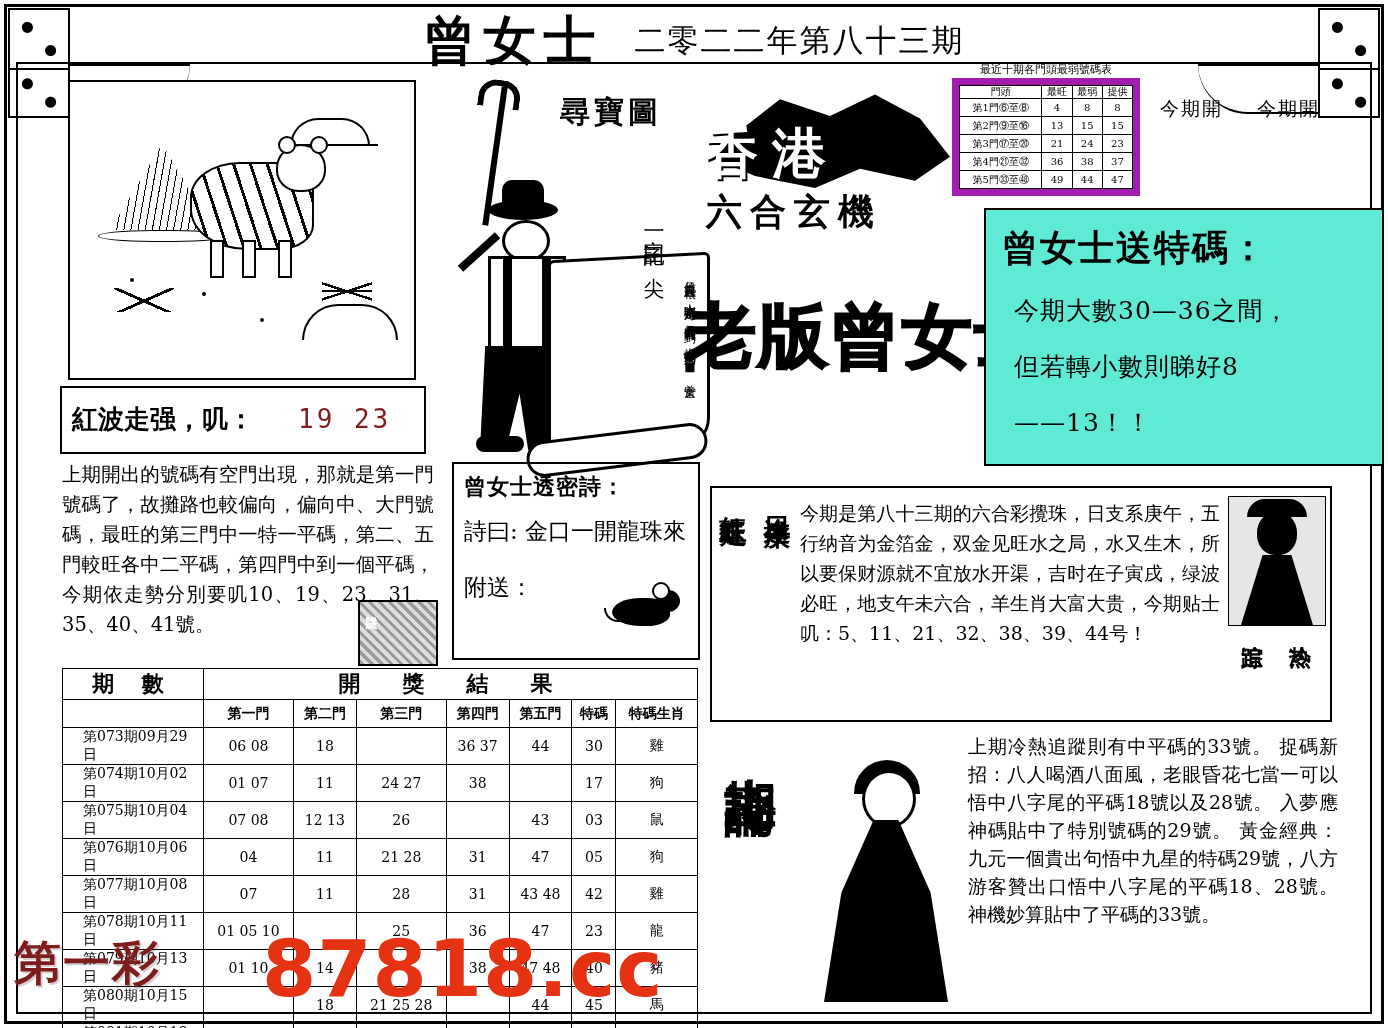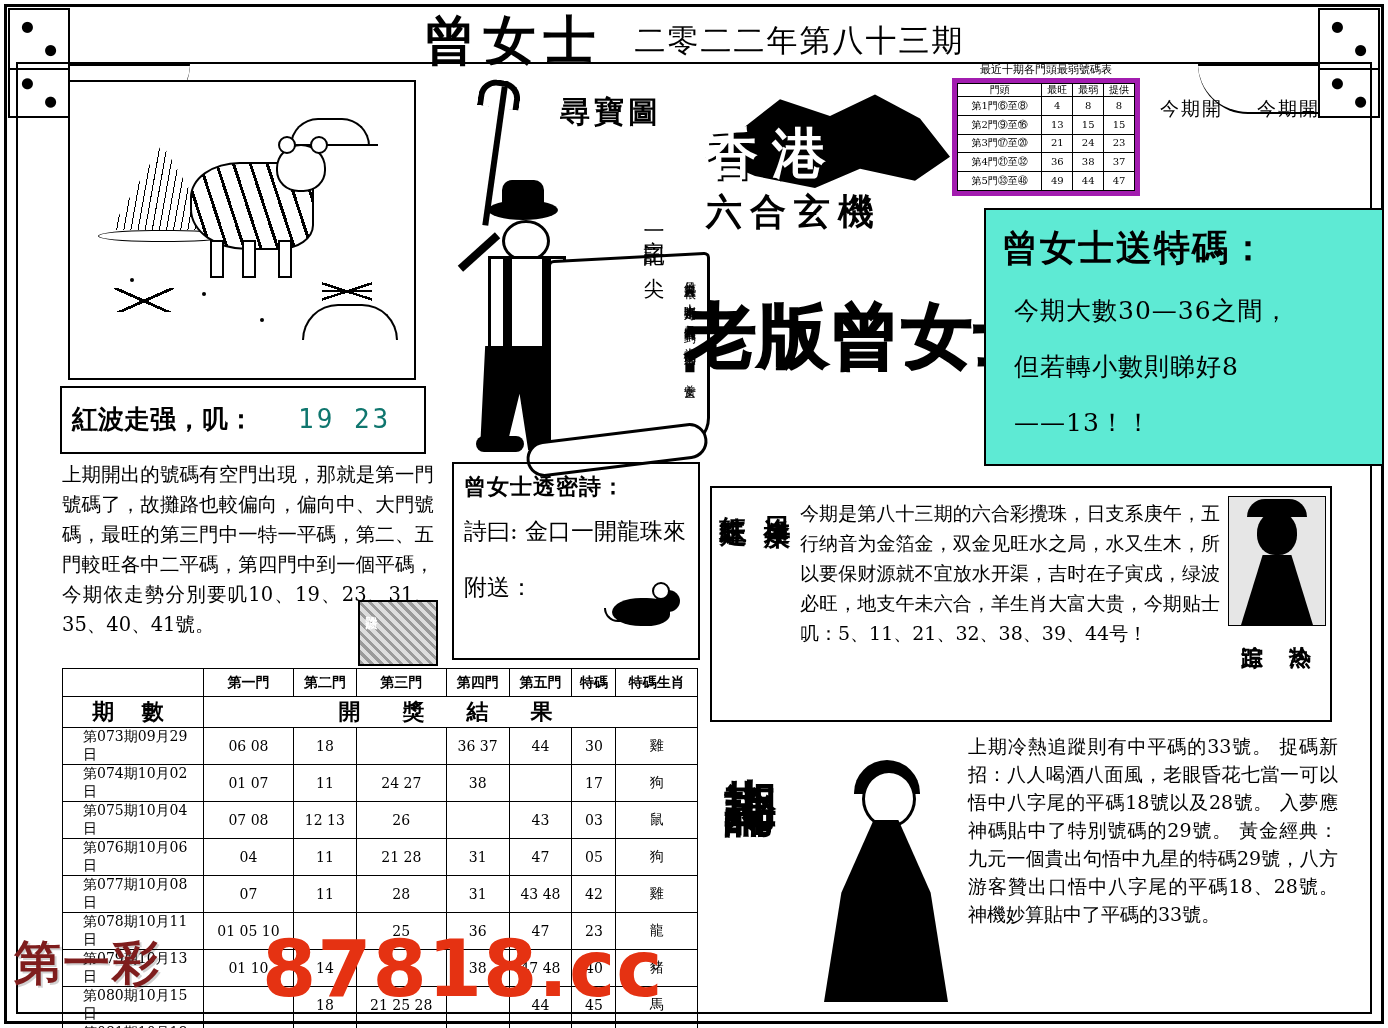--- a/index.html
+++ b/index.html
@@ -84,39 +84,39 @@
   #hk-logo{position:absolute;left:690px;top:92px;width:280px;height:200px;}
   .hk-splat{position:absolute;left:10px;top:0;width:250px;height:120px;background:#000;
     clip-path:polygon(16% 32%,32% 6%,52% 20%,70% 2%,88% 22%,100% 54%,86% 74%,64% 64%,46% 80%,22% 70%,4% 54%);}
   .hk-word{position:absolute;left:14px;top:26px;font-size:54px;font-weight:bold;color:#fff;letter-spacing:14px;
      font-family:"DejaVu Serif","Liberation Serif",serif;text-shadow:2px 2px 0 #000;}
   .hk-word2{position:absolute;left:16px;top:96px;font-size:36px;font-weight:bold;letter-spacing:8px;font-family:"DejaVu Serif","Liberation Serif",serif;}
   #laoban{position:absolute;left:686px;top:290px;font-size:70px;font-weight:bold;letter-spacing:2px;font-family:"DejaVu Serif","Liberation Serif",serif;
      -webkit-text-stroke:2px #000;}
 
   
-  #gate-table{left:952px;top:78px;width:188px;height:118px;border:5px solid #a21caf;}
+  #gate-table{left:952px;top:78px;width:188px;height:118px;border:7px solid #a21caf;}
   #gate-table table{border-collapse:collapse;width:100%;height:100%;font-size:10px;font-family:"DejaVu Serif","Liberation Serif",serif;}
   #gate-table td,#gate-table th{border:1px solid #000;text-align:center;padding:0;line-height:12px;font-weight:normal;}
   .gt-cap{position:absolute;left:952px;top:62px;width:188px;text-align:center;font-size:11px;font-family:"DejaVu Serif","Liberation Serif",serif;}
 
   
   #kai-box{position:absolute;left:1150px;top:96px;width:180px;text-align:center;font-family:"DejaVu Serif","Liberation Serif",serif;}
   #kai-box .row1{font-size:19px;letter-spacing:2px;}
   #kai-box .row2{font-size:44px;font-weight:bold;letter-spacing:26px;margin-top:14px;}
 
   
   #tema-box{left:984px;top:208px;width:400px;height:258px;background:#5eead4;}
   #tema-title{position:absolute;left:16px;top:14px;font-size:36px;font-weight:bold;letter-spacing:2px;font-family:"DejaVu Serif","Liberation Serif",serif;}
   .tema-line{position:absolute;left:28px;font-size:25px;font-family:"DejaVu Serif","Liberation Serif",serif;letter-spacing:1px;}
 
   
   #hongbo{left:60px;top:386px;width:366px;height:68px;}
   #hongbo .t{position:absolute;left:10px;top:14px;font-size:26px;font-weight:bold;font-family:"DejaVu Serif","Liberation Serif",serif;}
-  #hongbo .n{position:absolute;left:236px;top:16px;font-size:26px;color:#0f766e;font-family:"DejaVu Sans Mono","Liberation Mono",monospace;letter-spacing:3px;}
+  #hongbo .n{position:absolute;left:236px;top:16px;font-size:26px;color:#7f1d1d;font-family:"DejaVu Sans Mono","Liberation Mono",monospace;letter-spacing:3px;}
 
   
   #para-left{position:absolute;left:62px;top:460px;width:372px;font-size:19.5px;line-height:30px;
     font-family:"DejaVu Serif","Liberation Serif",serif;text-align:justify;}
 
   
   #mishi{left:452px;top:462px;width:248px;height:198px;}
   #mishi .t1{position:absolute;left:10px;top:8px;font-size:22px;font-weight:bold;font-family:"DejaVu Serif","Liberation Serif",serif;letter-spacing:1px;}
   #mishi .t2{position:absolute;left:10px;top:52px;font-size:23px;font-family:"DejaVu Serif","Liberation Serif",serif;}
   #mishi .t3{position:absolute;left:10px;top:108px;font-size:23px;font-family:"DejaVu Serif","Liberation Serif",serif;}
@@ -325,34 +325,34 @@
       <div class="mouse-e"></div>
     </div>
   </div>
 
   <div id="zhuobolu">
     <span>捉波路</span>
   </div>
 
   <table id="result-table">
     <thead>
+      <tr>
+        <th class="big" rowspan="1">期  數</th>
+        <th class="big" colspan="7">開　獎　結　果</th>
+      </tr>
       <tr id="rt-subhead">
           <th></th>
           <th style="font-size: 14px; letter-spacing: 0px;">第一門</th>
           <th style="font-size: 14px; letter-spacing: 0px;">第二門</th>
           <th style="font-size: 14px; letter-spacing: 0px;">第三門</th>
           <th style="font-size: 14px; letter-spacing: 0px;">第四門</th>
           <th style="font-size: 14px; letter-spacing: 0px;">第五門</th>
           <th style="font-size: 14px; letter-spacing: 0px;">特碼</th>
           <th style="font-size: 14px; letter-spacing: 0px;">特碼生肖</th>
         </tr>
-      <tr>
-        <th class="big" rowspan="1">期  數</th>
-        <th class="big" colspan="7">開　獎　結　果</th>
-      </tr>
     </thead>
     <tbody id="rt-body">
         <tr>
           <td class="period">第073期09月29日</td>
           <td>06   08</td>
           <td>18</td>
           <td></td>
           <td>36    37</td>
           <td>44</td>
           <td>30</td>

